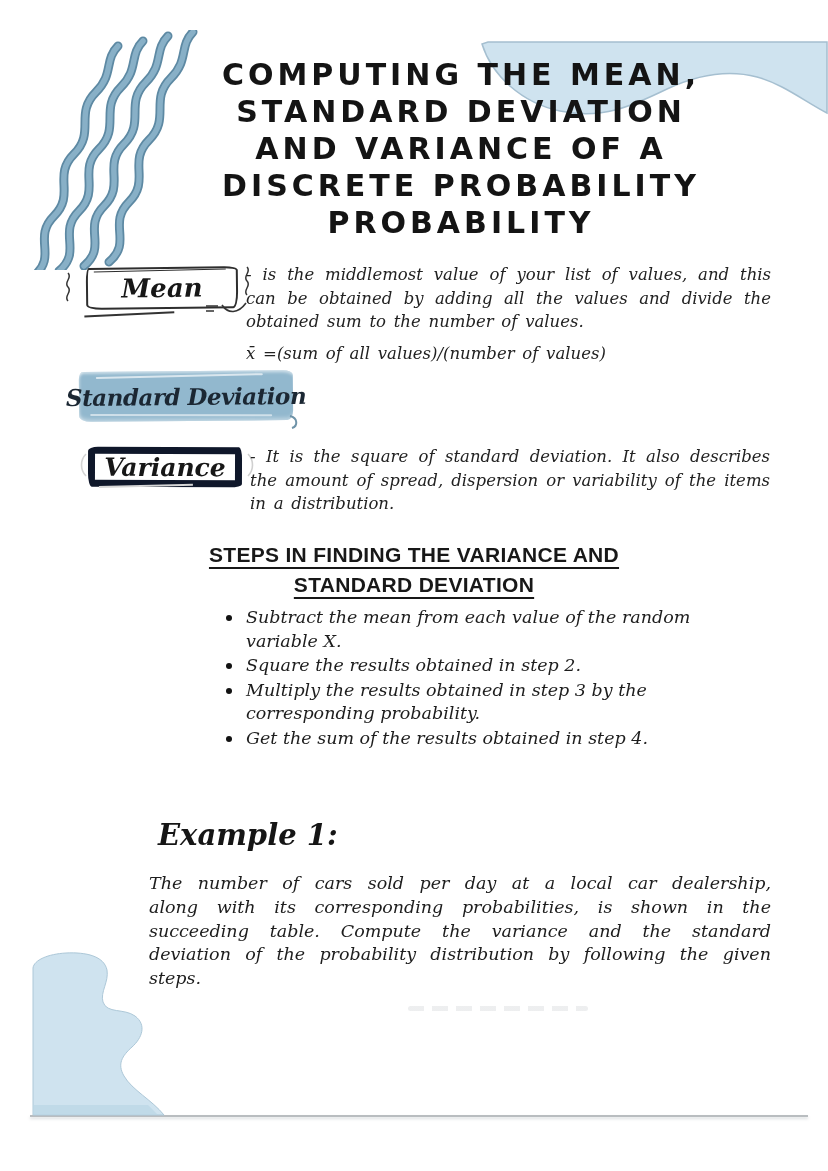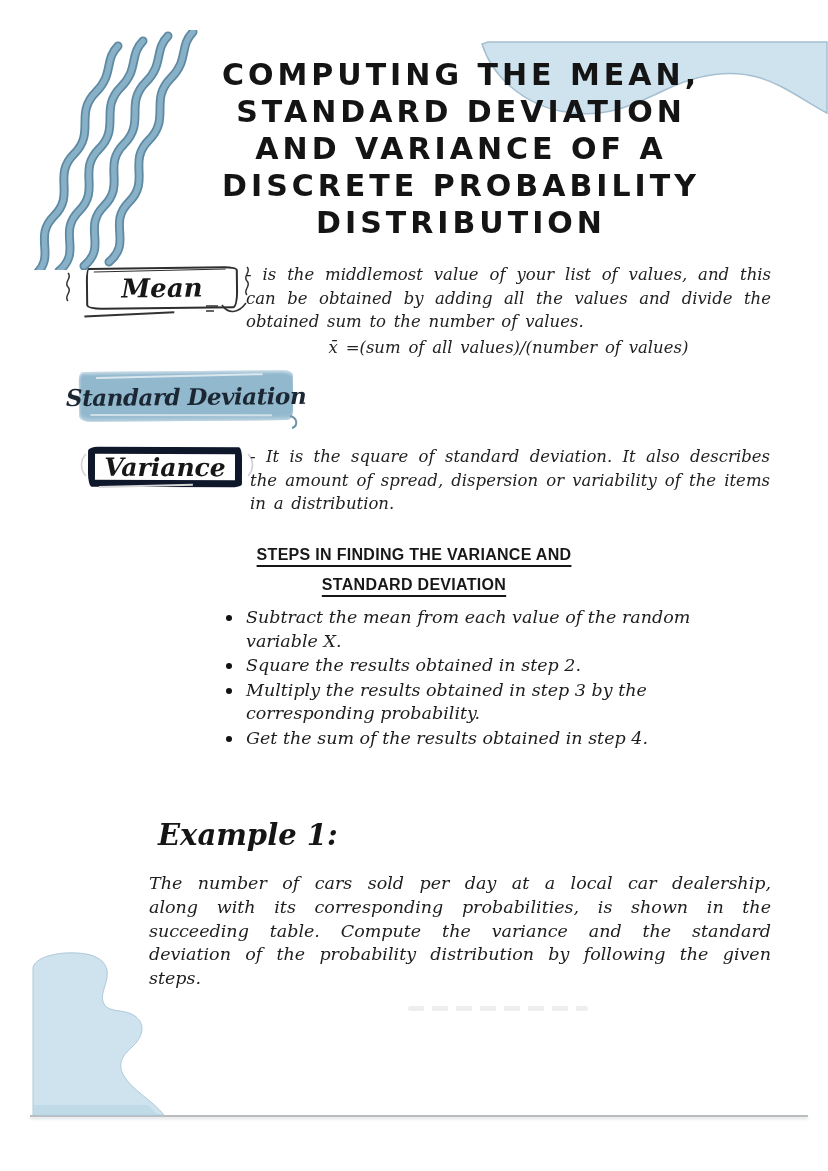--- a/index.html
+++ b/index.html
@@ -94,28 +94,28 @@
     border-bottom:2px solid #d6d6d6;transform:rotate(-1.5deg);
   }
   .term--variance{font-size:25px;}
   .squiggle{position:absolute;}
   
   .def-text{
     position:absolute;font-style:italic;font-size:16.5px;line-height:23.5px;
     text-align:justify;word-spacing:2.5px;color:#222;
   }
   .def-text--mean{left:246px;top:263px;width:525px;}
-  .formula{margin-top:2px;text-align:center;}
+  .formula{margin-top:8px;text-align:left;}
   .def-text--sd{left:295px;top:373px;width:480px;}
   .def-text--variance{left:250px;top:445px;width:520px;}
   
   .steps-heading{
     position:absolute;left:164px;top:540px;width:500px;text-align:center;
     font-family:"Liberation Sans",sans-serif;font-weight:bold;
-    font-size:16px;line-height:30px;letter-spacing:.3px;color:#181818;
+    font-size:21px;line-height:30px;letter-spacing:.3px;color:#181818;
   }
   .steps-heading-line{
     text-decoration:underline;text-decoration-thickness:2px;text-underline-offset:5px;
   }
   .steps-list{
     position:absolute;left:224px;top:606px;width:505px;list-style:none;
   }
   .step-item{
     position:relative;padding-left:22px;
     font-style:italic;font-size:17.5px;line-height:23.5px;color:#1d1d1d;
@@ -175,21 +175,21 @@
   <div class="title">
 
       <div class="title-line">COMPUTING THE MEAN,</div>
 
       <div class="title-line">STANDARD DEVIATION</div>
 
       <div class="title-line">AND VARIANCE OF A</div>
 
       <div class="title-line">DISCRETE PROBABILITY</div>
 
-      <div class="title-line">DISTRIBUTION</div>
+      <div class="title-line">PROBABILITY</div>
     </div>
 
   <div class="term-box term-box--mean">
     <span class="term term--mean">Mean</span>
   </div>
   <svg class="squiggle" style="left:62px;top:272px" width="12" height="34" aria-hidden="true">
     <path d="M6,1 C11,6 1,10 6,15 C11,20 1,24 6,29" fill="none" stroke="#333" stroke-width="1.5"></path>
   </svg>
   <svg class="squiggle" style="left:241px;top:266px" width="12" height="34" aria-hidden="true">
     <path d="M6,1 C11,6 1,10 6,15 C11,20 1,24 6,29" fill="none" stroke="#333" stroke-width="1.5"></path>

